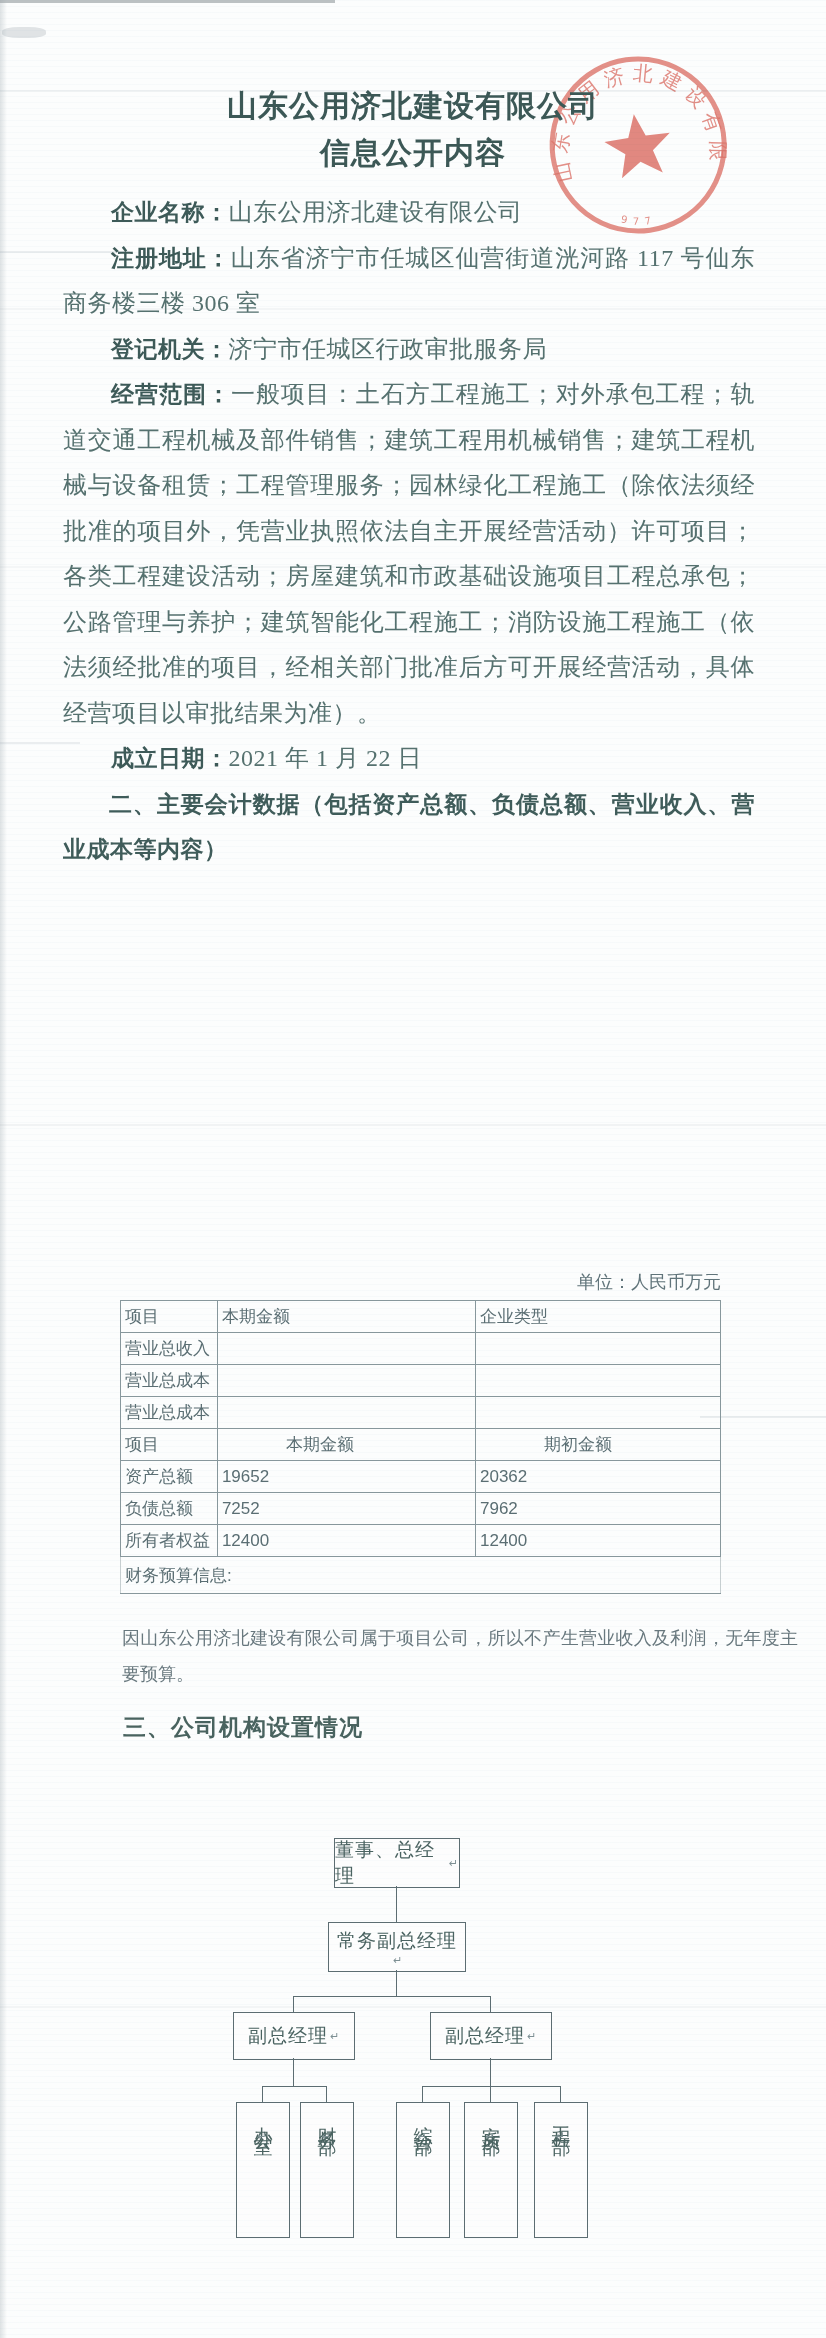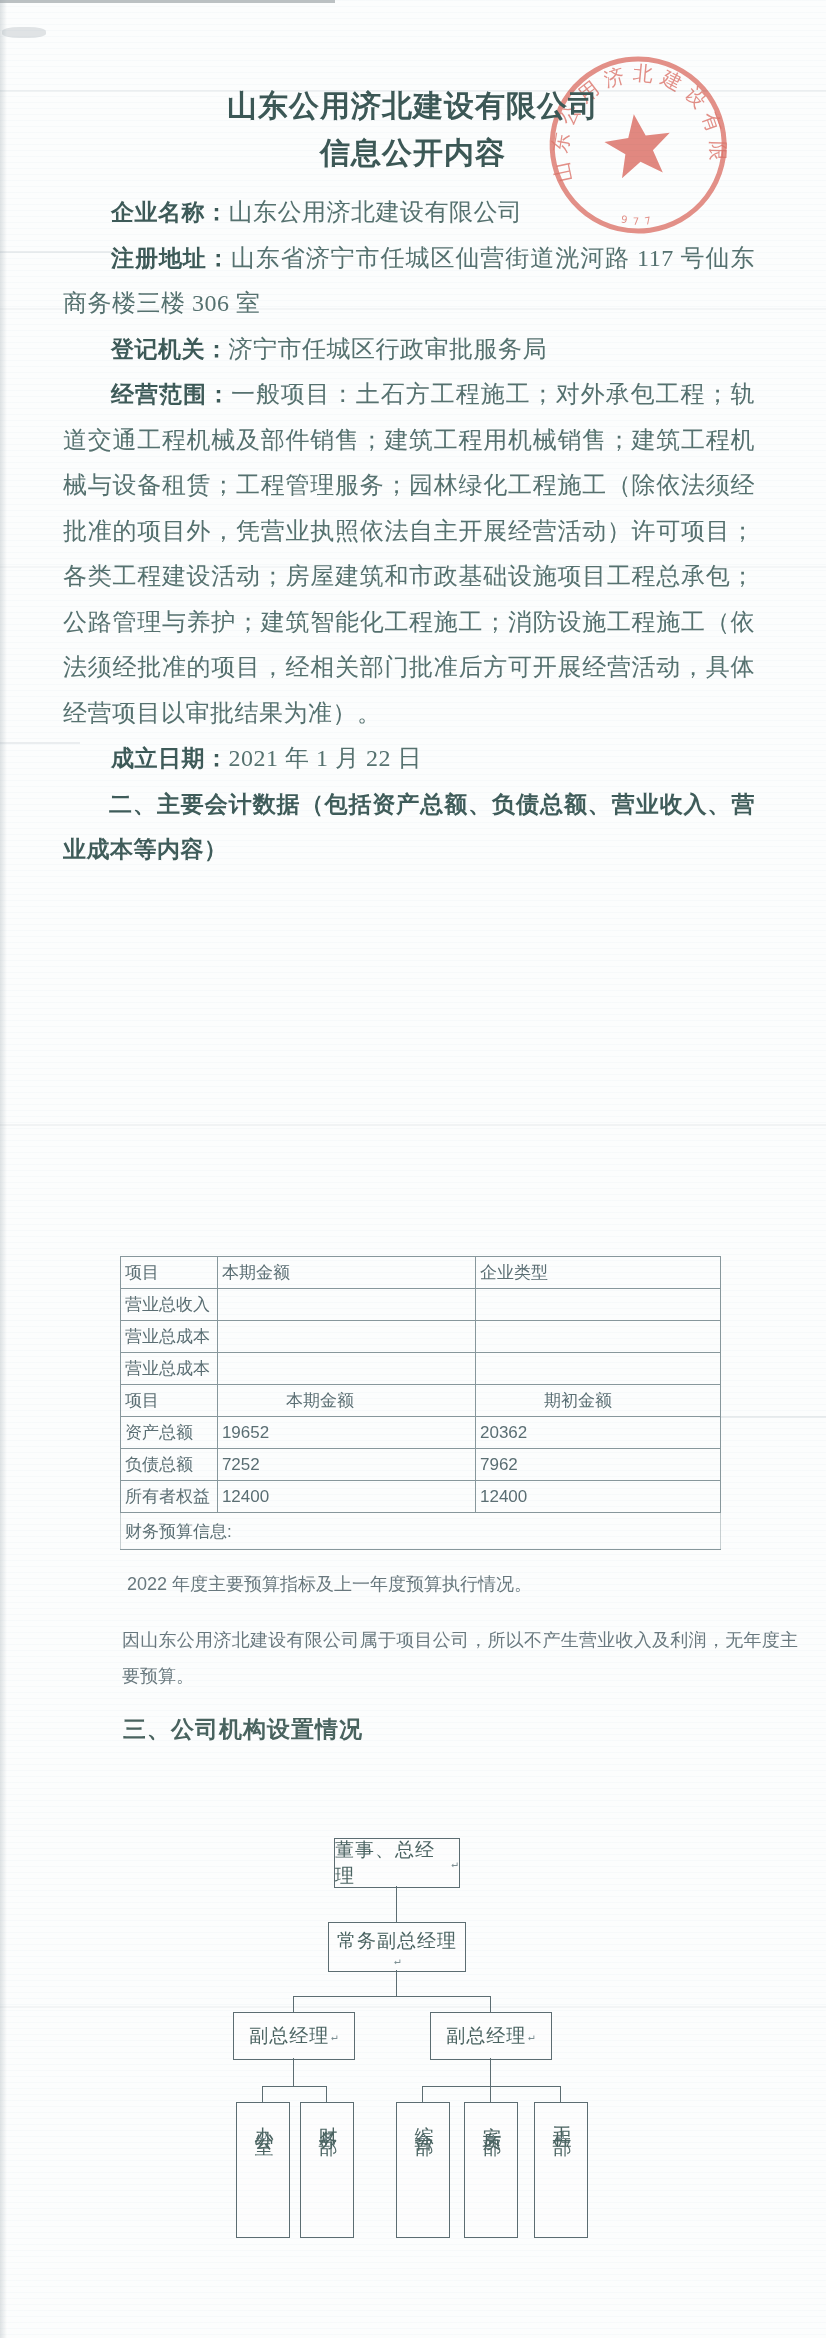--- a/index.html
+++ b/index.html
@@ -56,21 +56,21 @@
   table.fin td.c1{width:112px;} table.fin td.c2{width:246px;} table.fin td.c3{width:228px;}
   table.fin tr.shifted td.c2, table.fin tr.shifted td.c3{padding-left:68px;}
   table.fin td.note{height:36px;border-left-color:rgba(135,151,156,0.45);border-right-color:rgba(135,151,156,0.45);}
   .fin-p1{margin:22px 0 0 127px;font-size:18px;color:#68787e;}
   .fin-p2{margin:26px 0 0 122px;width:676px;font-size:18px;line-height:36px;
     text-align:justify;color:#68787e;}
   .fin-h3{margin:20px 0 0 123px;font-size:23px;font-weight:bold;color:#49635f;letter-spacing:1px;}
 
   
   .org{position:absolute;top:1820px;left:0;width:666px;height:440px;
-    font-family:Liberation Mono, monospace;color:#4a6361;}
+    font-family:Liberation Serif, serif;color:#4a6361;}
   .ob{position:absolute;border:1px solid #5c6d72;display:flex;
     align-items:center;justify-content:center;font-size:19px;letter-spacing:1px;
     background:rgba(255,255,255,0.25);}
   .ret{font-size:11px;color:#7e9094;margin-left:2px;}
   .vline{position:absolute;width:1px;background:#5c6d72;}
   .hline{position:absolute;height:1px;background:#5c6d72;}
   .vbox{writing-mode:vertical-rl;text-orientation:upright;letter-spacing:5px;
     padding-top:8px;justify-content:flex-start;}
   .vbox .ret{margin:4px 0 0 0;}
   #ob-root{left:334px;top:18px;width:124px;height:48px;}
@@ -130,20 +130,21 @@
       <p><b>经营范围：</b><span>一般项目：土石方工程施工；对外承包工程；轨道交通工程机械及部件销售；建筑工程用机械销售；建筑工程机械与设备租赁；工程管理服务；园林绿化工程施工（除依法须经批准的项目外，凭营业执照依法自主开展经营活动）许可项目；各类工程建设活动；房屋建筑和市政基础设施项目工程总承包；公路管理与养护；建筑智能化工程施工；消防设施工程施工（依法须经批准的项目，经相关部门批准后方可开展经营活动，具体经营项目以审批结果为准）。</span></p>
 
 
       <p><b>成立日期：</b><span>2021 年 1 月 22 日</span></p>
 
       <p class="hd">二、主要会计数据（包括资产总额、负债总额、营业收入、营业成本等内容）</p>
     </div>
   </div>
 
   <div class="doc2">
+    <div class="fin-unit">单位：人民币万元</div>
 
     <table class="fin">
       <tbody>
         <tr>
           <td class="c1">项目</td>
           <td class="c2">本期金额</td>
           <td class="c3">企业类型</td>
         </tr>
         <tr>
           <td class="c1">营业总收入</td>
@@ -179,21 +180,20 @@
           <td class="c1">所有者权益</td>
           <td class="c2">12400</td>
           <td class="c3">12400</td>
         </tr>
         <tr>
           <td class="note" colspan="3">财务预算信息:</td>
         </tr>
       </tbody>
     </table>
 
-    <div class="fin-p1">2022 年度主要预算指标及上一年度预算执行情况。</div>
     <div class="fin-p2">因山东公用济北建设有限公司属于项目公司，所以不产生营业收入及利润，无年度主要预算。</div>
     <div class="fin-h3">三、公司机构设置情况</div>
   </div>
 
   <div class="org">
     <div class="ob" id="ob-root">
       <span>董事、总经理</span>
         <span class="ret">↵</span>
     </div>
     <div class="vline" style="left:396px;top:66px;height:36px;"></div>

